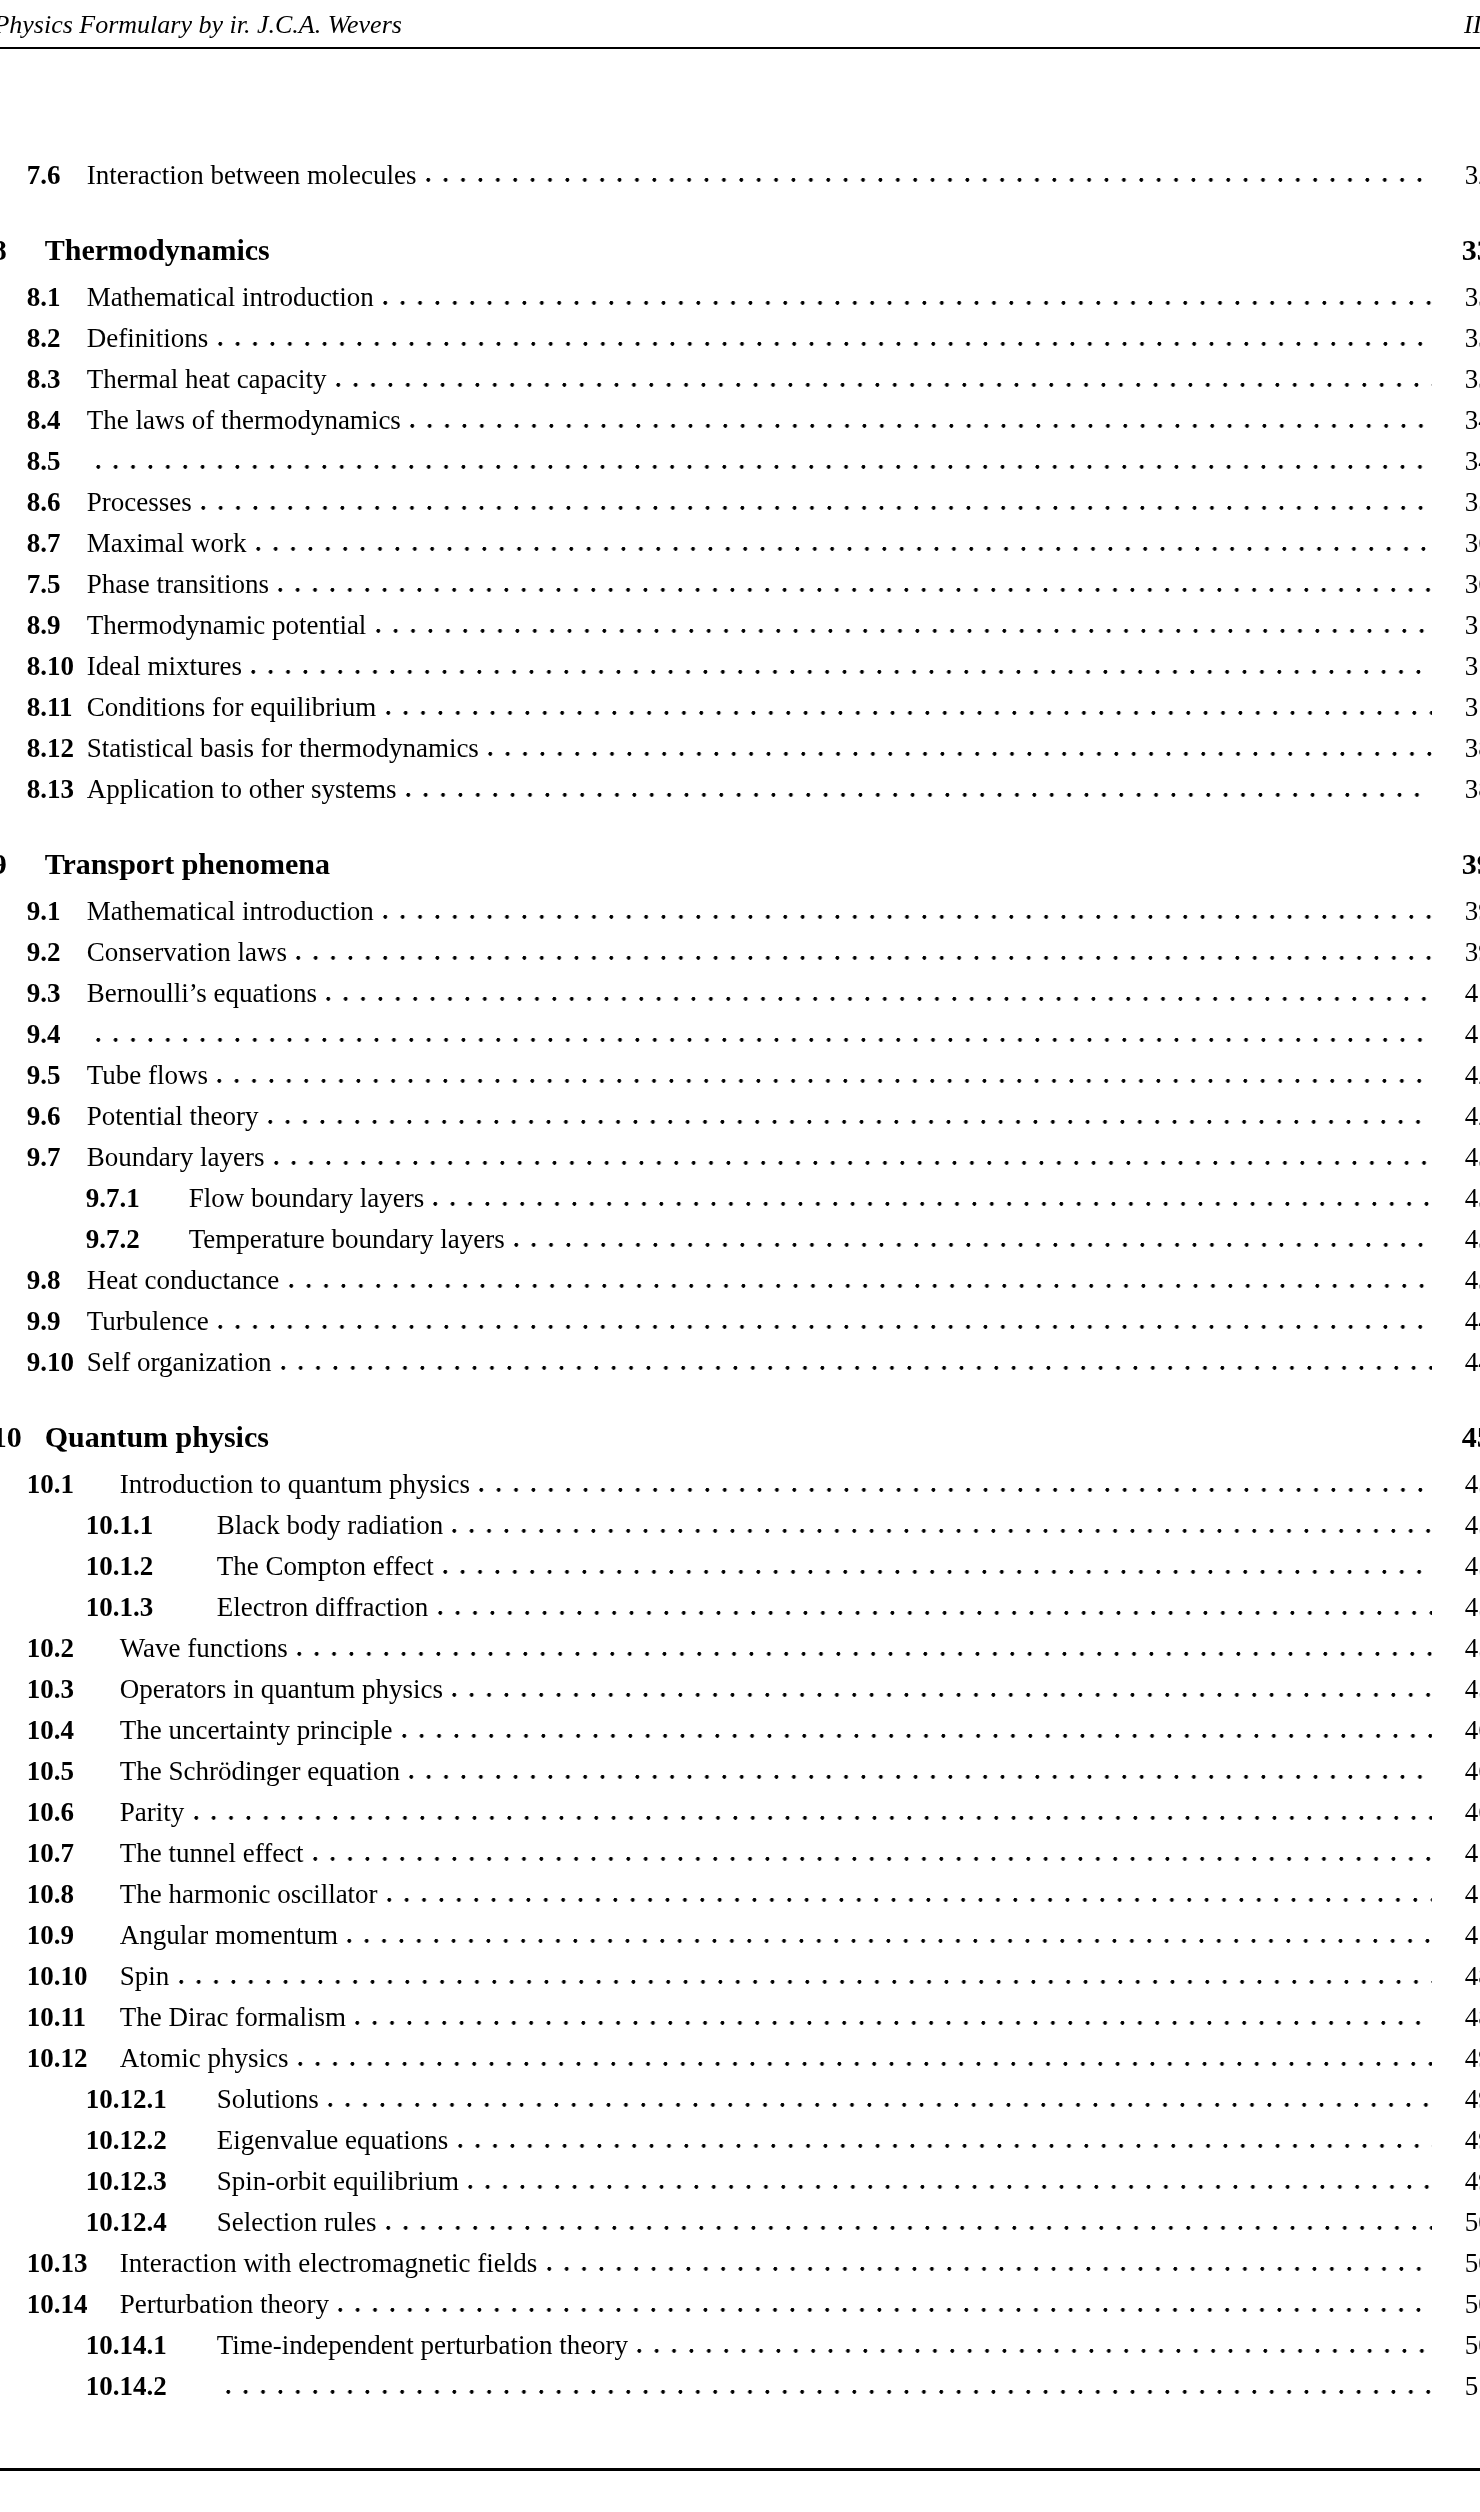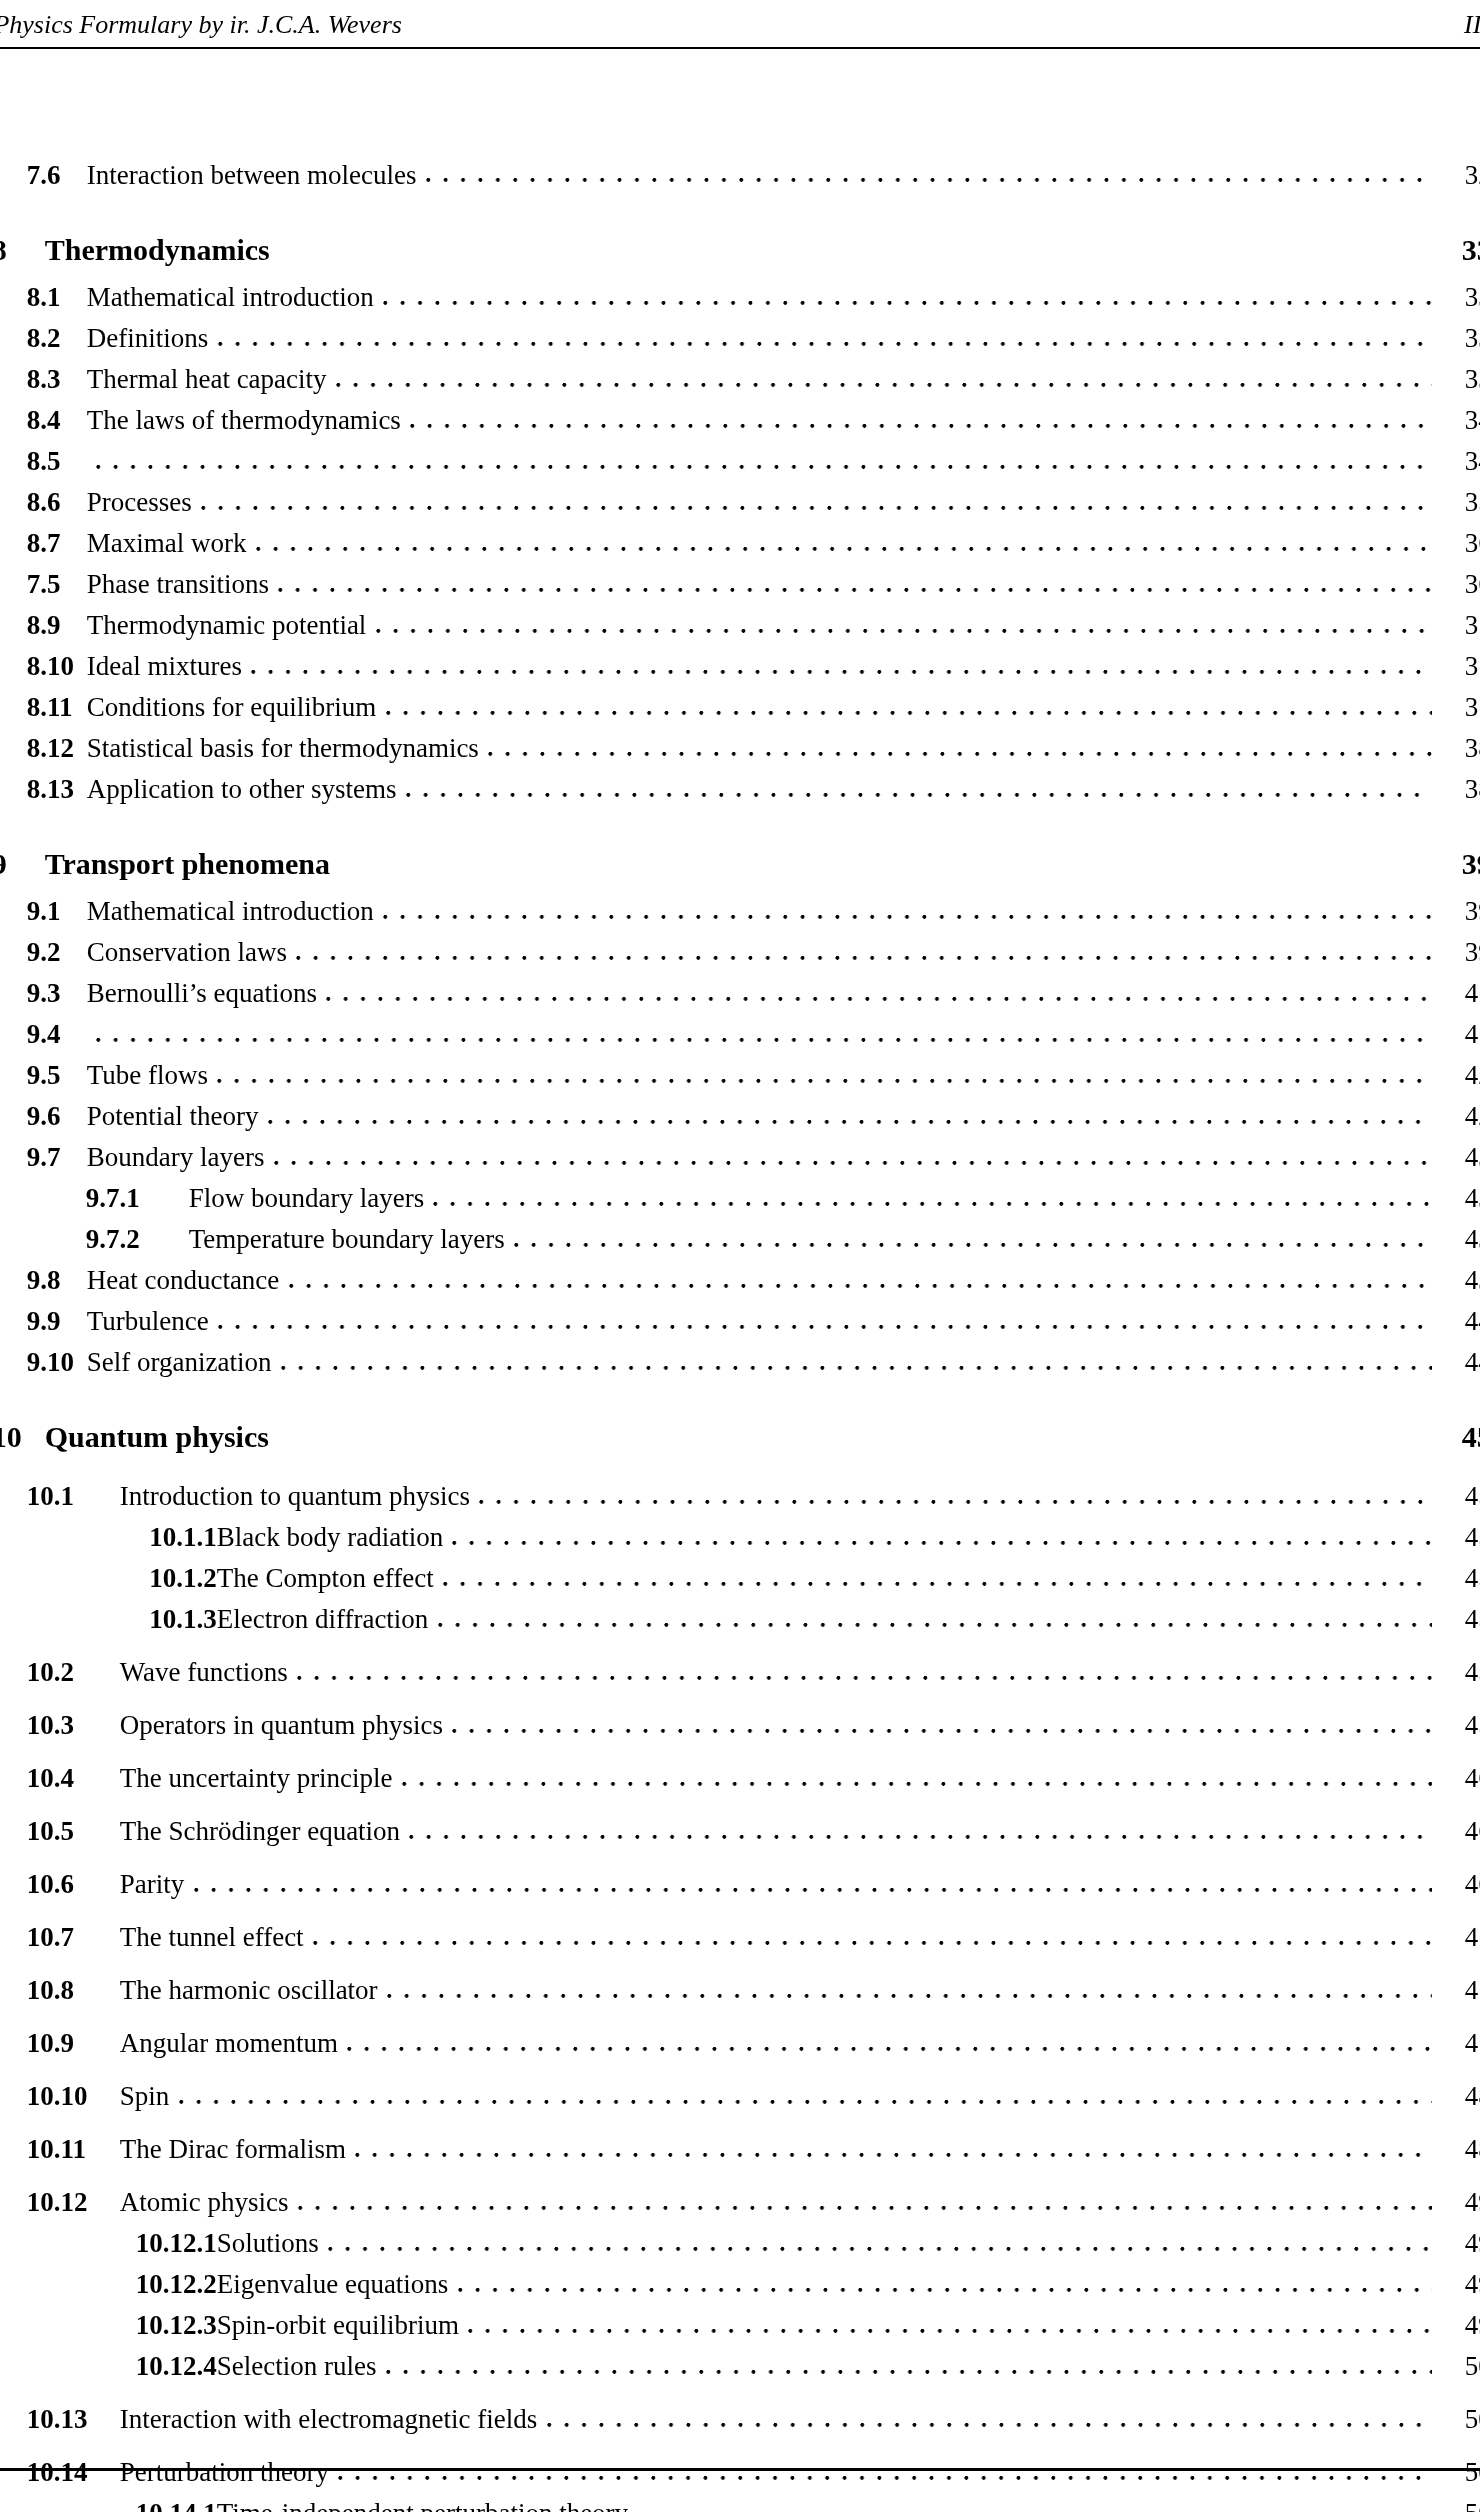--- a/index.html
+++ b/index.html
@@ -72,25 +72,25 @@
     font-size: 30px;
     line-height: 48px;
     margin-top: 30px;
     margin-bottom: 3.3px;
   }
   .row.chapter .num   { width: 53px; }
   .row.chapter .title { flex: 1 1 auto; }
   
   .row.lvl1 { padding-left: 35px; }
   .row.lvl1 .num { width: 60px; }
-  .row.lvl1.c10 .num { width: 93px; margin-top: 12px; }
+  .row.lvl1.c10 .num { width: 93px; }
   
   .row.lvl2 { padding-left: 94px; }
   .row.lvl2 .num { width: 103px; }
-  .row.lvl2.c10 .num { width: 131px; text-align: right; }
+  .row.lvl2.c10 .num { width: 131px; }
   
   .footrule {
     position: absolute;
     left: 0;
     bottom: 41px;
     width: 100%;
     height: 3.3px;
     background: #000;
   }
 </style>

